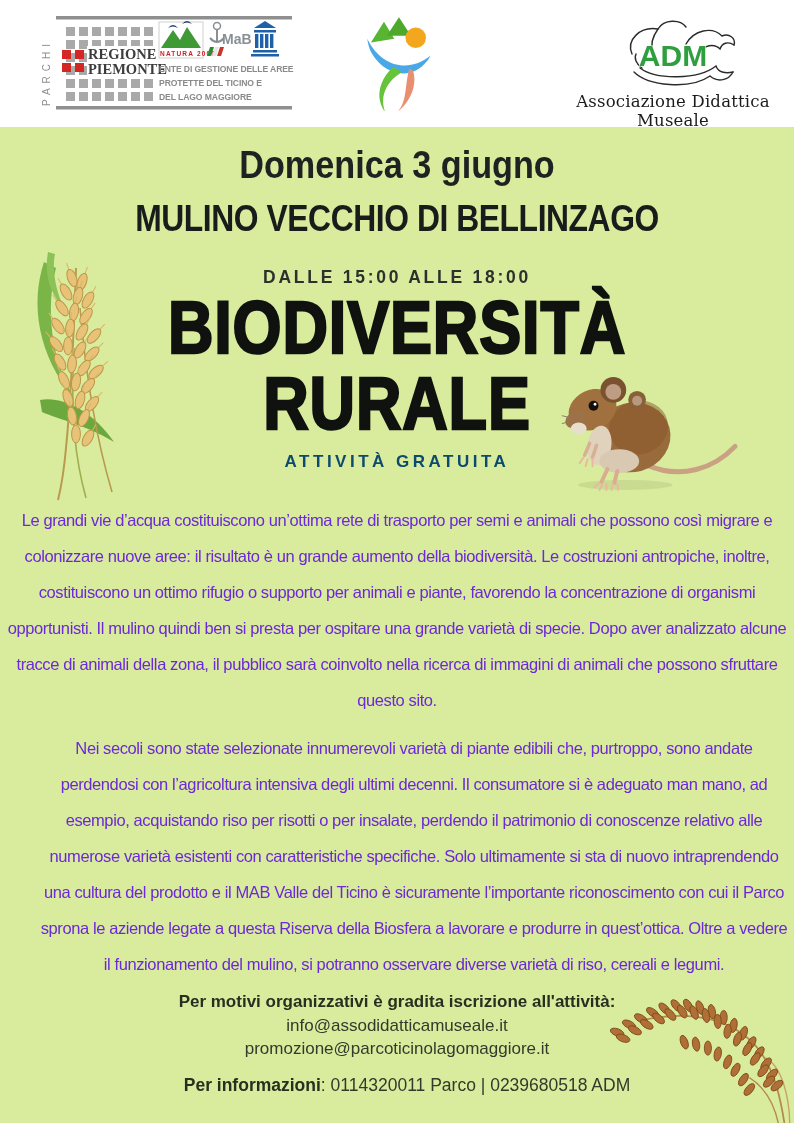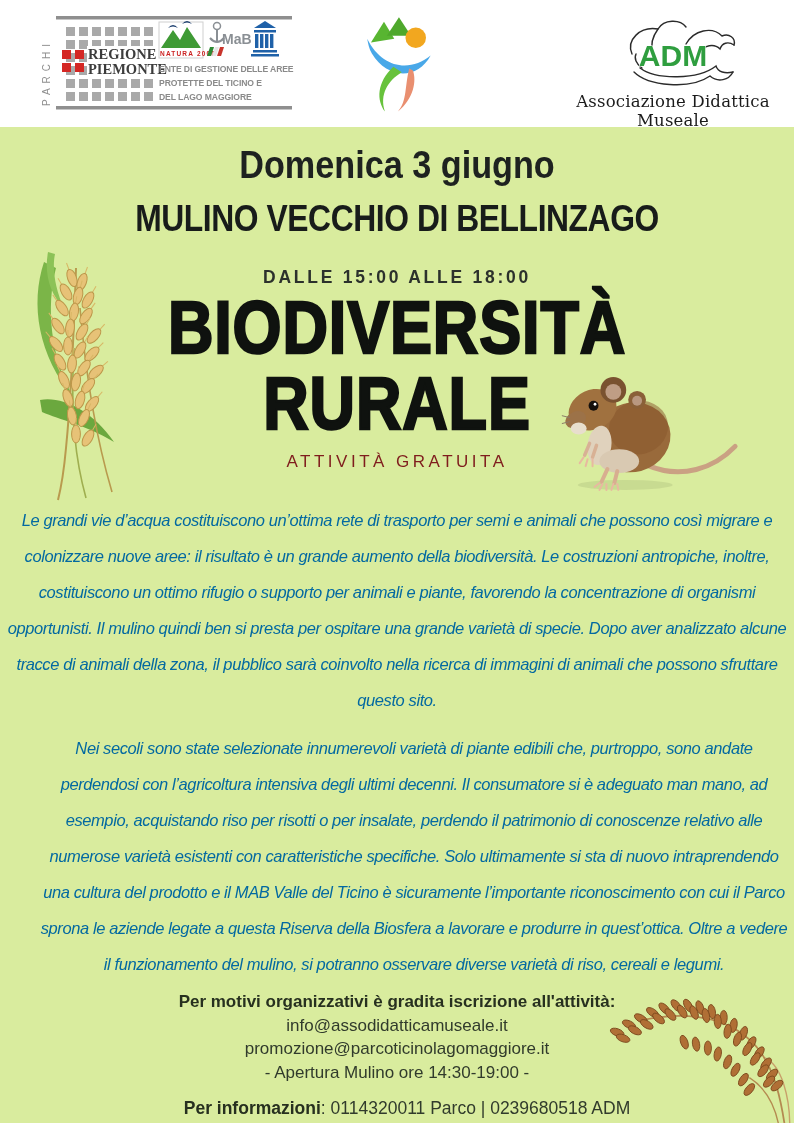--- a/index.html
+++ b/index.html
@@ -13,24 +13,24 @@
   .adm-name{font-family:"DejaVu Serif","Liberation Serif",serif;font-size:16.5px;color:#1b1b1b;margin-top:0px;letter-spacing:.2px;}
 
   .heading{position:absolute;left:0;width:794px;text-align:center;color:#1e2220;}
   .date-heading{top:144px;font-size:38px;font-weight:700;transform:scaleX(.9);}
   .venue-heading{top:198px;font-size:37px;font-weight:700;transform:scaleX(.86);letter-spacing:-.5px;color:#181c1a;}
   .time-heading{top:266px;font-size:19px;font-weight:700;letter-spacing:3px;color:#2c312c;transform:scaleX(.92);}
   .main-title{font-size:75px;line-height:74px;font-weight:700;color:#0f120f;
               -webkit-text-stroke:2.5px #0f120f;transform:scaleX(.84);letter-spacing:1px;}
   .title-1{top:290px;}
   .title-2{top:366px;}
-  .subtitle-heading{top:452px;font-size:17px;font-weight:400;letter-spacing:3.5px;color:#7f1d1d;}
-
-  .body-text{position:absolute;left:6px;right:6px;text-align:center;font-style:italic;
-             font-size:16.5px;letter-spacing:-.4px;line-height:36px;color:#0369a1;}
+  .subtitle-heading{top:452px;font-size:17px;font-weight:700;letter-spacing:3.5px;color:#0c4a6e;}
+
+  .body-text{position:absolute;left:6px;right:6px;text-align:center;
+             font-size:16.5px;letter-spacing:-.4px;line-height:36px;color:#6d28d9;}
   .para1{top:502px;}
   .para2{top:730px;margin-left:34px;}
 
   .footer-block{position:absolute;left:0;width:794px;top:990px;text-align:center;color:#313b2c;}
   .footer-line{font-size:17px;line-height:23.5px;}
   .footer-bold{font-weight:700;color:#27301f;}
   .info-line{margin-top:13px;font-size:17.5px;padding-left:20px;}
 
   .wheat-left{position:absolute;left:14px;top:248px;}
   .mouse-photo{position:absolute;left:548px;top:368px;}
@@ -216,21 +216,20 @@
     </svg>
   </div>
 
   <div class="body-text para1">Le grandi vie d’acqua costituiscono un’ottima rete di trasporto per semi e animali che possono così migrare e colonizzare nuove aree: il risultato è un grande aumento della biodiversità. Le costruzioni antropiche, inoltre, costituiscono un ottimo rifugio o supporto per animali e piante, favorendo la concentrazione di organismi opportunisti. Il mulino quindi ben si presta per ospitare una grande varietà di specie. Dopo aver analizzato alcune tracce di animali della zona, il pubblico sarà coinvolto nella ricerca di immagini di animali che possono sfruttare questo sito.</div>
   <div class="body-text para2">Nei secoli sono state selezionate innumerevoli varietà di piante edibili che, purtroppo, sono andate perdendosi con l’agricoltura intensiva degli ultimi decenni. Il consumatore si è adeguato man mano, ad esempio, acquistando riso per risotti o per insalate, perdendo il patrimonio di conoscenze relativo alle numerose varietà esistenti con caratteristiche specifiche. Solo ultimamente si sta di nuovo intraprendendo una cultura del prodotto e il MAB Valle del Ticino è sicuramente l’importante riconoscimento con cui il Parco sprona le aziende legate a questa Riserva della Biosfera a lavorare e produrre in quest’ottica. Oltre a vedere il funzionamento del mulino, si potranno osservare diverse varietà di riso, cereali e legumi.</div>
 
   <div class="footer-block">
     <div class="footer-line footer-bold">Per motivi organizzativi è gradita iscrizione all'attività:</div>
     <div class="footer-line">info@assodidatticamuseale.it</div>
     <div class="footer-line">promozione@parcoticinolagomaggiore.it</div>
-    <div class="footer-line">- Apertura Mulino ore 14:30-19:00 -</div>
     <div class="footer-line info-line">
       <span class="footer-bold">Per informazioni</span><span>: 0114320011 Parco | 0239680518 ADM</span>
     </div>
   </div>
 
   <div class="wheat-bottom">
     <svg width="200" height="146" viewBox="0 0 200 148">
       <defs>
         <g id="gb">
             <ellipse rx="3.6" ry="7.2" fill="#b06f35" stroke="#7d4a1e" stroke-width=".9"></ellipse>

